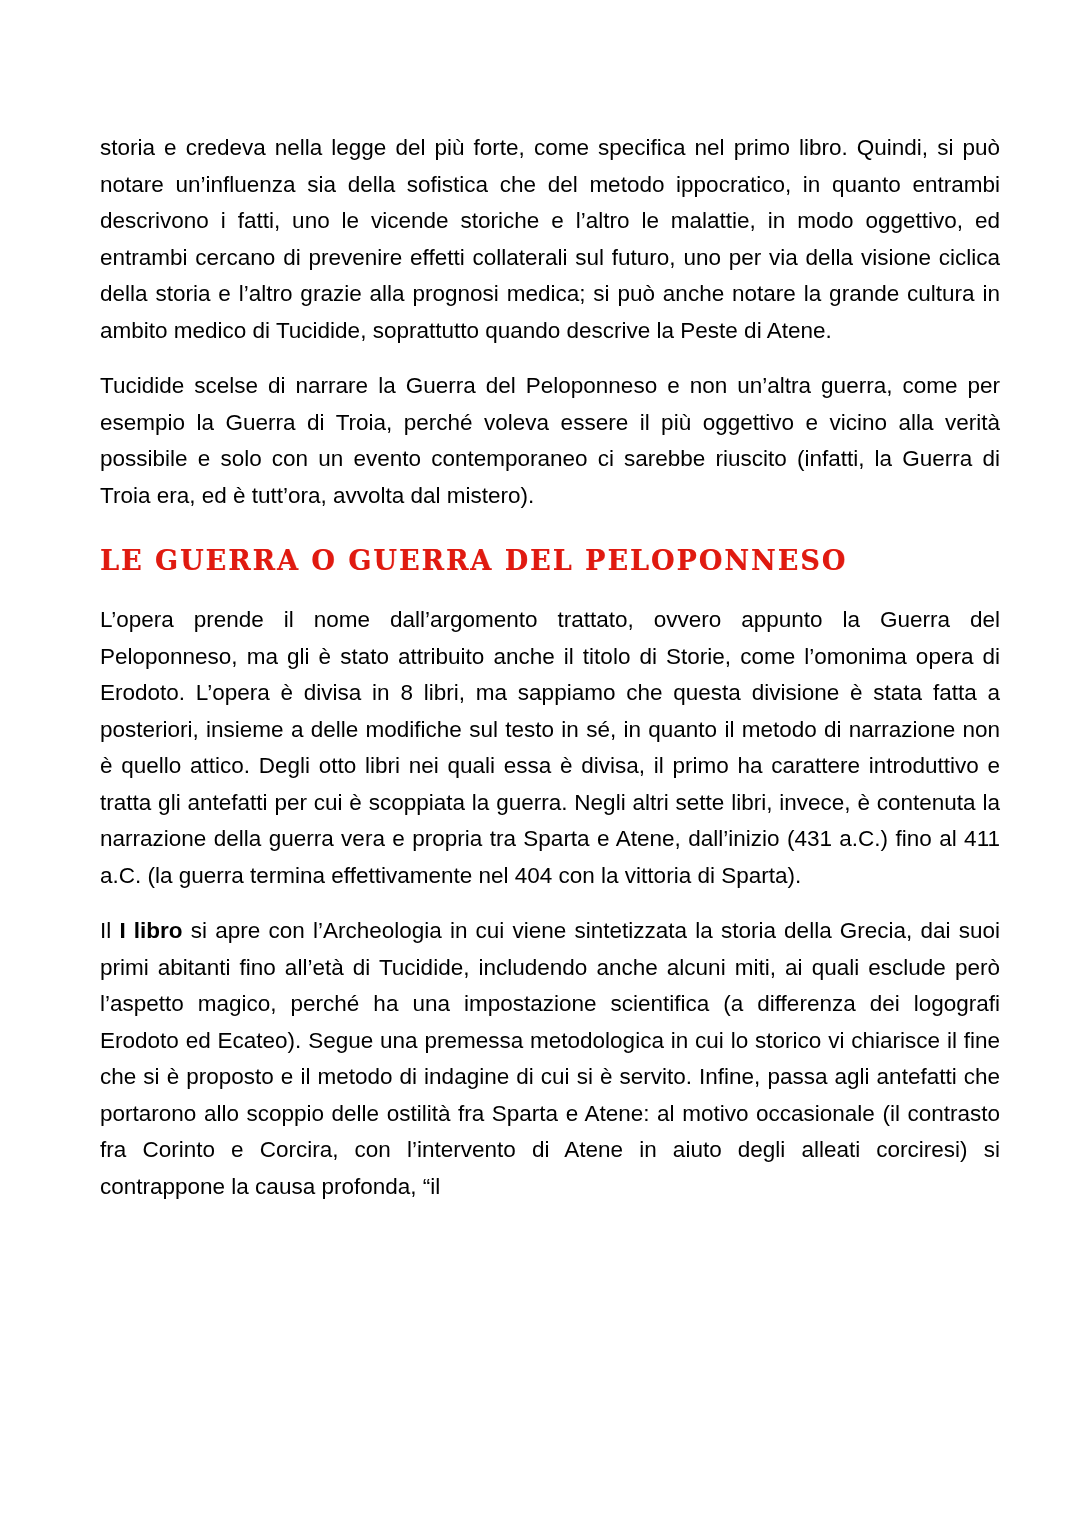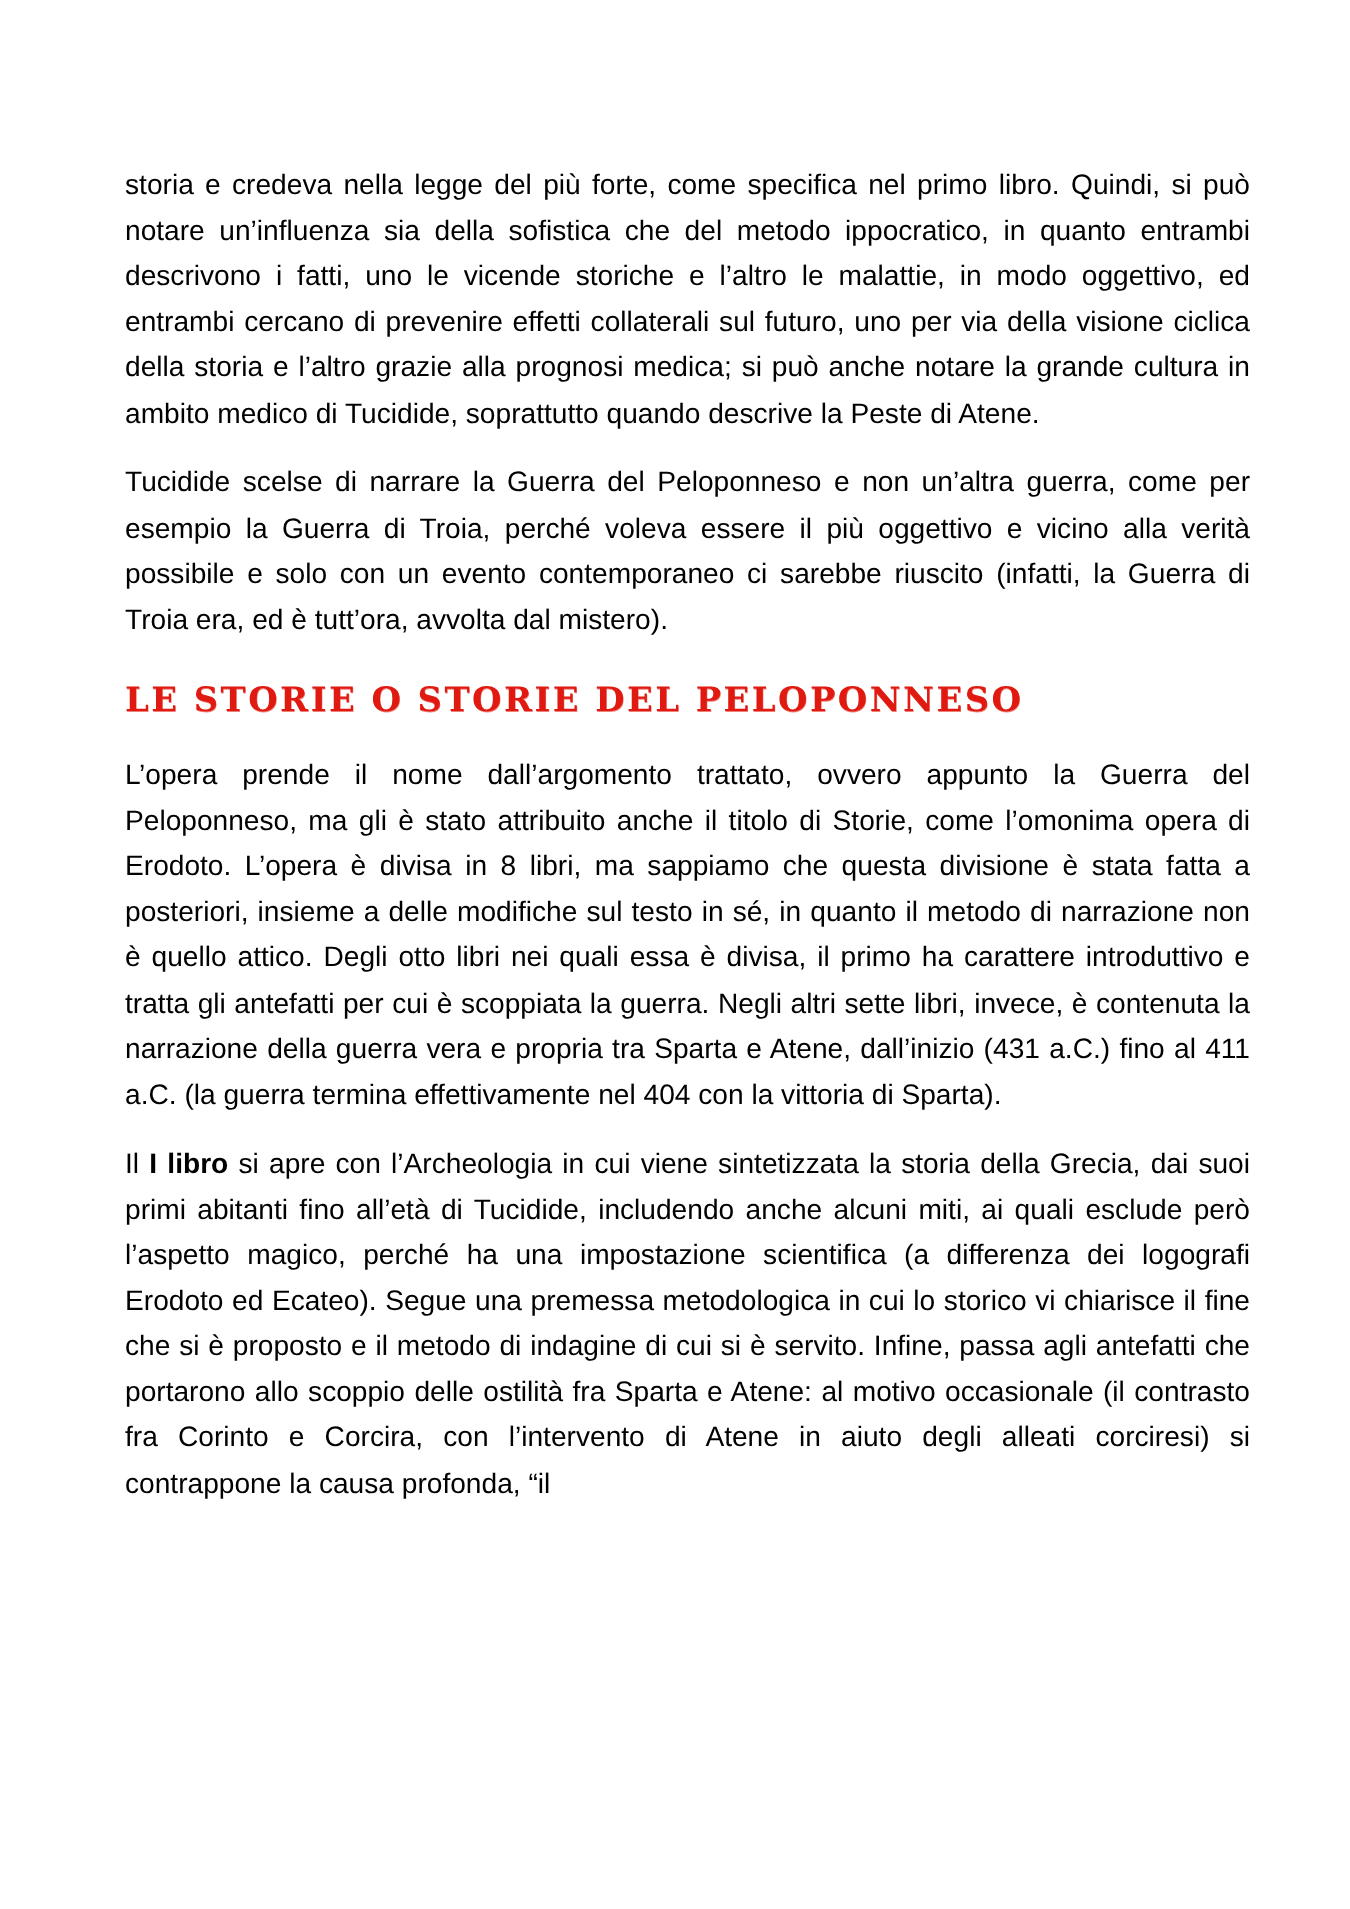--- a/index.html
+++ b/index.html
@@ -47,18 +47,18 @@
   .bold   { font-weight: bold; }
 </style>
 </head>
 <body>
 
 <main class="page">
   <p class="doc-paragraph"><span>storia e credeva nella legge del più forte, come specifica nel primo libro. Quindi, si può notare un’influenza sia della sofistica che del metodo ippocratico, in quanto entrambi descrivono i fatti, uno le vicende storiche e l’altro le malattie, in modo oggettivo, ed entrambi cercano di prevenire effetti collaterali sul futuro, uno per via della visione ciclica della storia e l’altro grazie alla prognosi medica; si può anche notare la grande cultura in ambito medico di Tucidide, soprattutto quando descrive la Peste di Atene.</span></p>
 
   <p class="doc-paragraph"><span>Tucidide scelse di narrare la Guerra del Peloponneso e non un’altra guerra, come per esempio la Guerra di Troia, perché voleva essere il più oggettivo e vicino alla verità possibile e solo con un evento contemporaneo ci sarebbe riuscito (infatti, la Guerra di Troia era, ed è tutt’ora, avvolta dal mistero).</span></p>
 
-  <h2 class="section-heading">LE STORIE O STORIE DEL PELOPONNESO</h2>
+  <h2 class="section-heading">LE GUERRA O GUERRA DEL PELOPONNESO</h2>
 
   <p class="doc-paragraph"><span>L’opera prende il nome dall’argomento trattato, ovvero appunto la Guerra del Peloponneso, ma gli è stato attribuito anche il titolo di </span><span class="italic">Storie</span><span>, come l’omonima opera di Erodoto. L’opera è divisa in 8 libri, ma sappiamo che questa divisione è stata fatta a posteriori, insieme a delle modifiche sul testo in sé, in quanto il metodo di narrazione non è quello attico. Degli otto libri nei quali essa è divisa, il primo ha carattere introduttivo e tratta gli antefatti per cui è scoppiata la guerra. Negli altri sette libri, invece, è contenuta la narrazione della guerra vera e propria tra Sparta e Atene, dall’inizio (431 a.C.) fino al 411 a.C. (la guerra termina effettivamente nel 404 con la vittoria di Sparta).</span></p>
 
   <p class="doc-paragraph"><span>Il </span><span class="bold">I libro</span><span> si apre con l’</span><span class="italic">Archeologia</span><span> in cui viene sintetizzata la storia della Grecia, dai suoi primi abitanti fino all’età di Tucidide, includendo anche alcuni miti, ai quali esclude però l’aspetto magico, perché ha una impostazione scientifica (a differenza dei logografi Erodoto ed Ecateo). Segue una premessa metodologica in cui lo storico vi chiarisce il fine che si è proposto e il metodo di indagine di cui si è servito. Infine, passa agli antefatti che portarono allo scoppio delle ostilità fra Sparta e Atene: al motivo occasionale (il contrasto fra Corinto e Corcira, con l’intervento di Atene in aiuto degli alleati corciresi) si contrappone la causa profonda, “</span><span class="italic">il</span></p>
 </main>
 
 </body></html>

